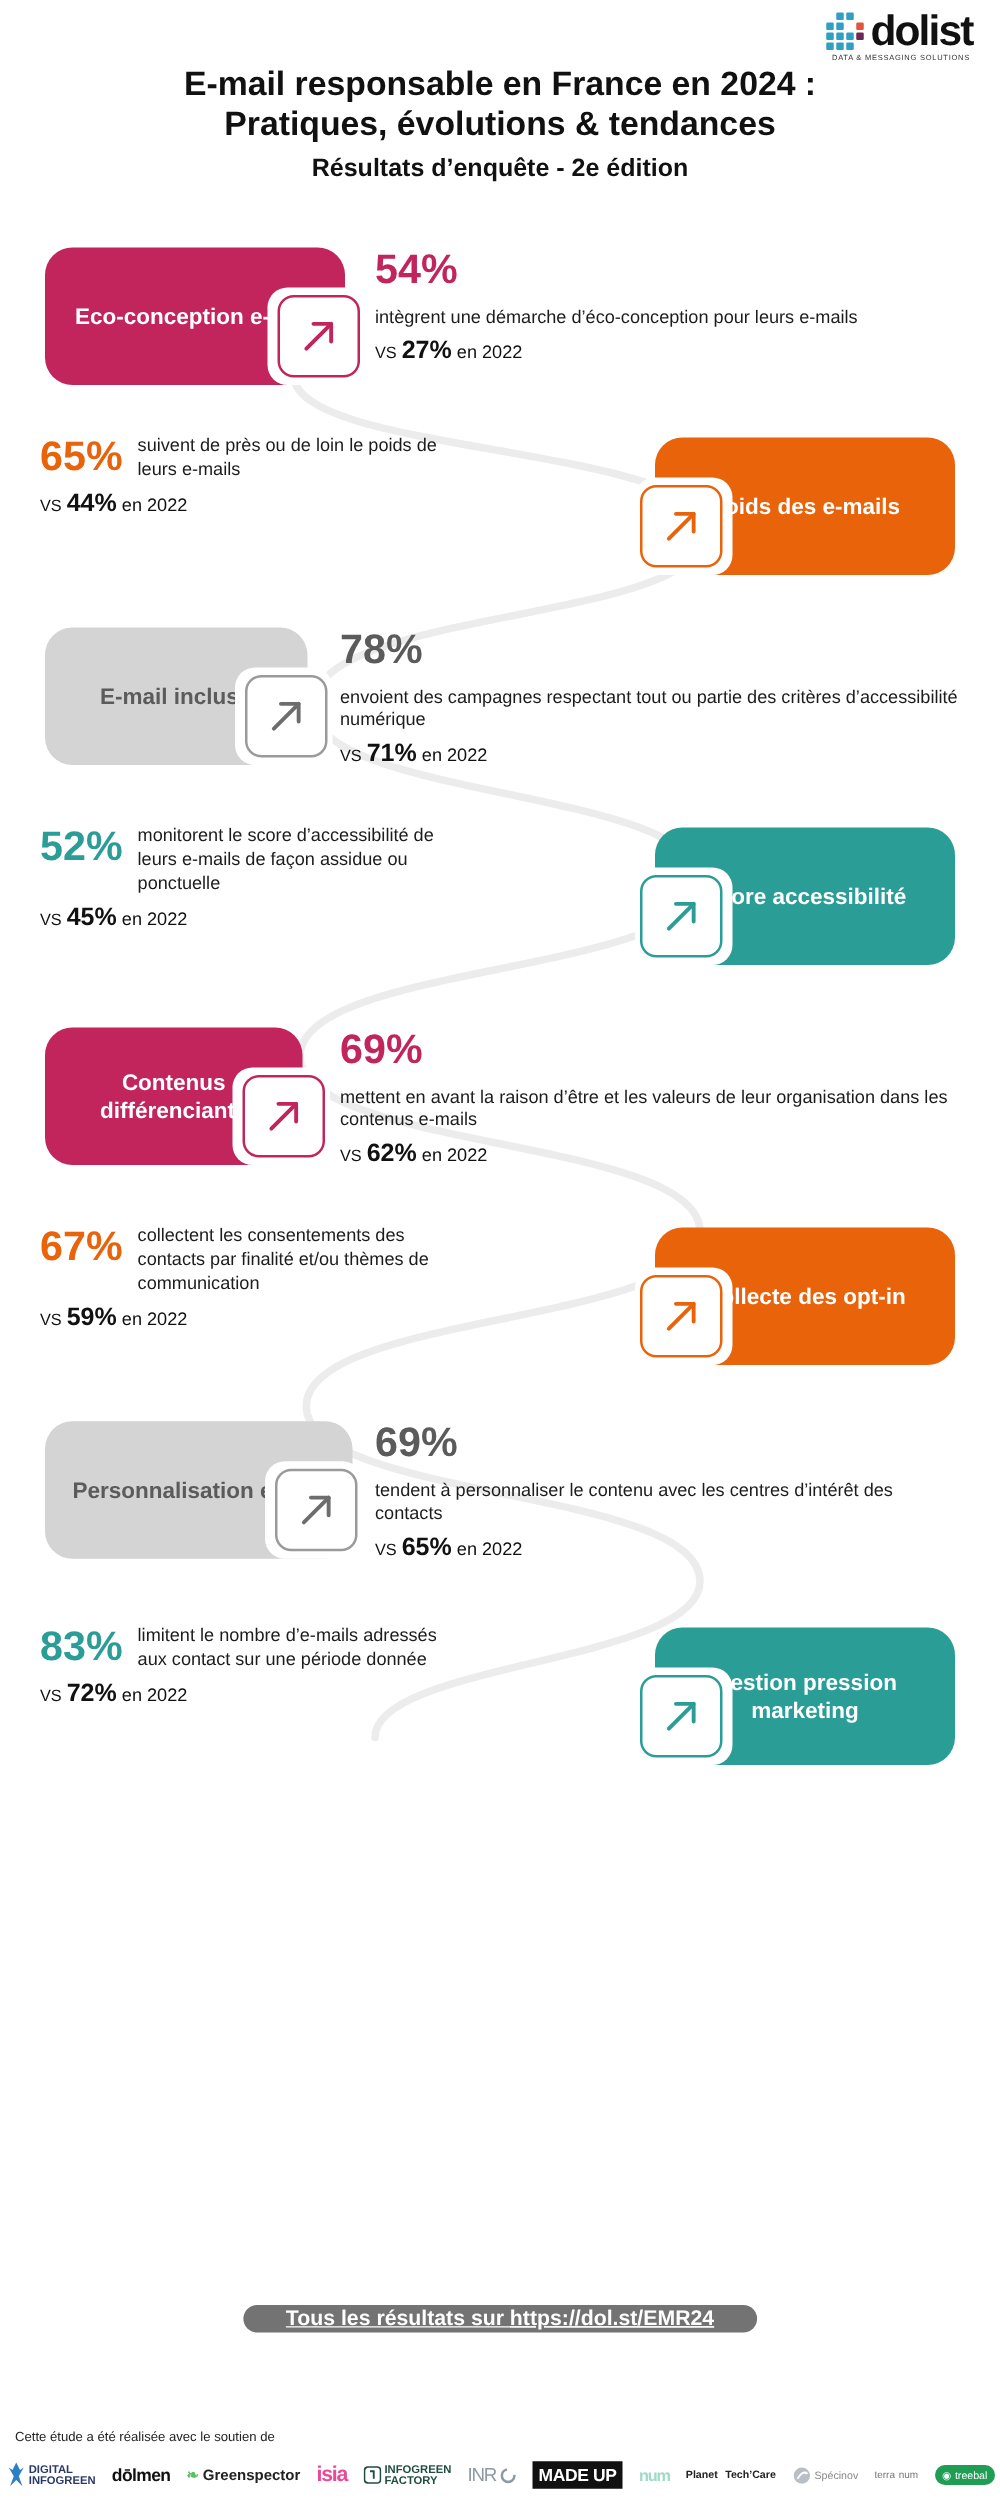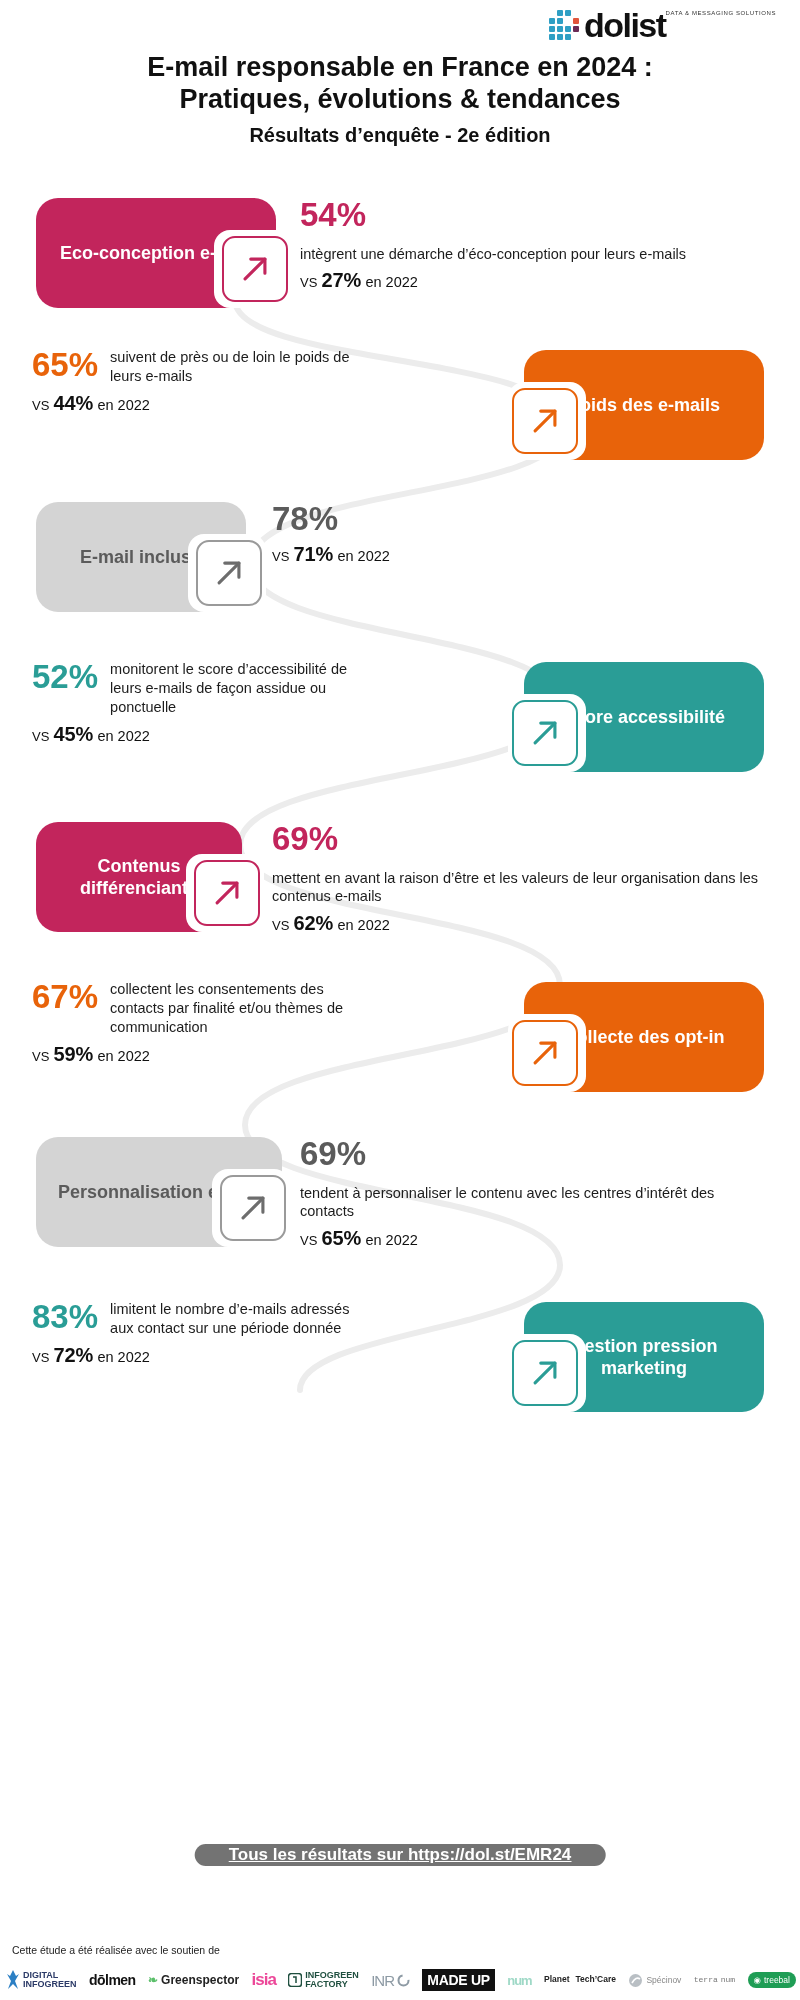--- a/index.html
+++ b/index.html
@@ -9,21 +9,21 @@
     background: #ffffff;
     font-family: "Liberation Sans", sans-serif;
     color: #1c1c1c;
     overflow: hidden;
   }
   .page { position: relative; width: 800px; height: 2000px; }
 
   
   .logo-wrap {
     position: absolute; top: 8px; right: 22px;
-    display: flex; flex-direction: row; 
+    display: flex; flex-direction: column; align-items: flex-end;
   }
   .logo-row { display: flex; align-items: center; gap: 5px; }
   .logo-dots { display: grid; grid-template-columns: repeat(4, 6px); grid-template-rows: repeat(4, 6px); gap: 2px; }
   .logo-dots i { display: block; width: 6px; height: 6px; background: #cfd8de; border-radius: 1px; }
   .logo-dots i.b { background: #2f9fc4; }
   .logo-dots i.r { background: #e1553c; }
   .logo-dots i.p { background: #6b2a55; }
   .logo-dots i.o { background: transparent; }
   .logo-text { font-size: 34px; font-weight: bold; letter-spacing: -1.5px; color: #111; line-height: 1; }
   .logo-sub { font-size: 6px; letter-spacing: 0.6px; color: #333; margin-top: 2px; margin-right: 2px; }
@@ -101,21 +101,21 @@
   .p-green { font-weight: bold; font-size: 12px; color: #222; }
   .p-green .leaf { color: #5bbf6a; }
   .p-isa { font-weight: bold; font-size: 17px; color: #ec4899; letter-spacing: -1px; }
   .p-if { font-weight: bold; font-size: 9px; color: #1f4f3f; line-height: 1.05; }
   .p-inr { font-size: 15px; color: #8d9aa4; letter-spacing: -1px; }
   .p-made { background: #111; color: #fff; font-weight: bold; font-size: 14px; padding: 3px 5px; letter-spacing: -0.3px; }
   .p-num { font-weight: bold; font-size: 13px; color: #9fd9c7; letter-spacing: -1px; }
   .p-planet { font-size: 8.5px; color: #222; font-weight: bold; line-height: 1.1; }
   .p-spec { font-size: 8.5px; color: #888; }
   .p-terra { font-weight: bold; font-size: 13px; color: #222; line-height: 1; }
-  .p-terra span { display: block; font-size: 8px; color: #777; font-weight: normal; font-family: Liberation Mono, monospace; }
+  .p-terra span { display: block; font-size: 8px; color: #777; font-weight: normal; }
   .p-treebal { background: #1f9d55; color: #fff; font-size: 8.5px; padding: 3px 6px; border-radius: 9px; }
 </style>
 </head>
 <body>
 
 <div class="page">
 
   <div class="logo-wrap">
     <div class="logo-row">
       <div class="logo-dots">
@@ -214,20 +214,21 @@
       <div class="notch" style="left:188px"></div>
       <div class="arrowbox" style="left:196px; color:#9a9a9a">
         <svg viewBox="0 0 24 24" fill="none" stroke="#6d6d6d" stroke-width="2.2" stroke-linecap="round" stroke-linejoin="round">
           <line x1="5" y1="19" x2="19" y2="5"></line>
             <polyline points="9,5 19,5 19,15"></polyline>
         </svg>
       </div>
       <div class="stats" style="left:272px; width:500px">
         <div class="statflex">
           <div class="big-pct" style="color:#5b5b5b">78%</div>
+          <div class="desc">envoient des campagnes respectant tout ou partie des critères d’accessibilité numérique</div>
         </div>
         <div class="vs-line">
           <span class="vs">VS</span>
           <span class="old">71%</span>
           <span>en 2022</span>
         </div>
       </div>
     </div>
   </div>
 

